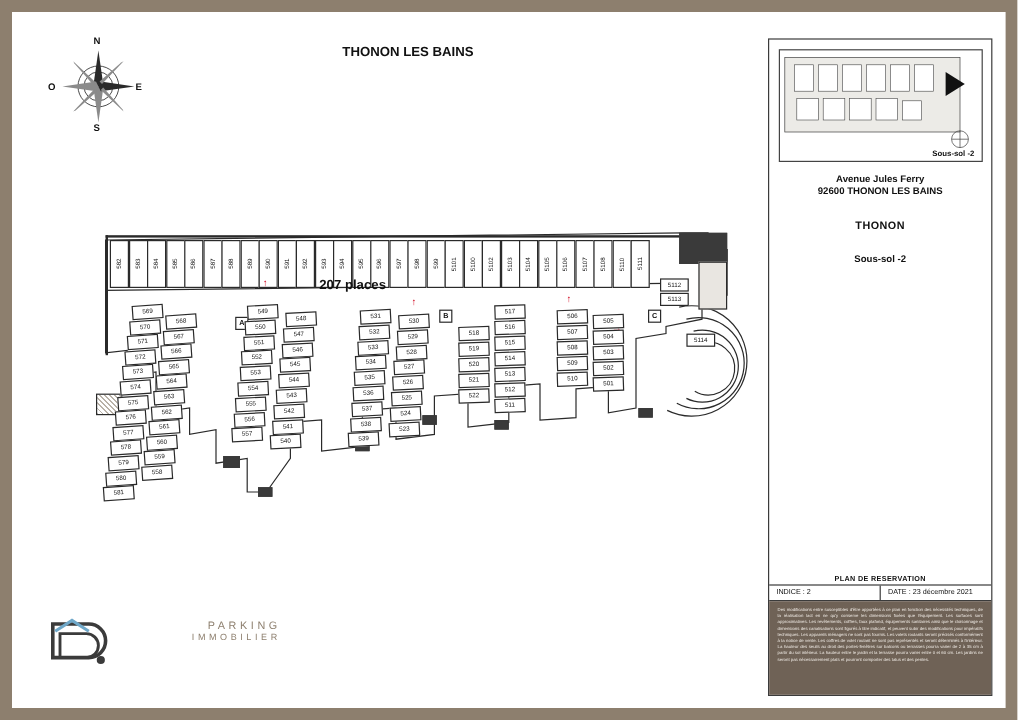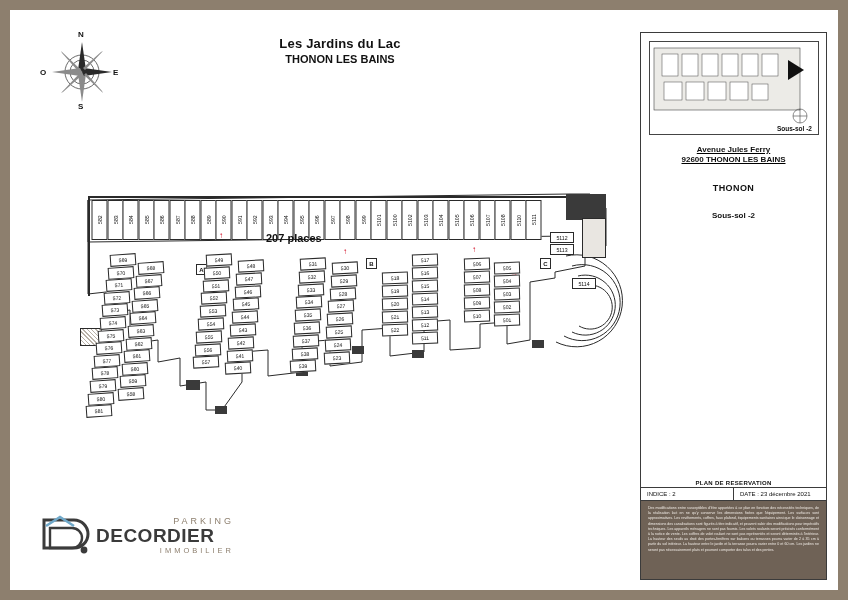--- a/index.html
+++ b/index.html
@@ -16,21 +16,21 @@
 
   
   #title{position:absolute;left:180px;top:26px;width:300px;text-align:center;}
   #title .t1{font-size:13px;font-weight:bold;color:#111;letter-spacing:.2px;}
   #title .t2{font-size:11px;font-weight:bold;color:#111;margin-top:2px;}
 
   
   #side{position:absolute;left:630px;top:22px;width:185px;height:546px;border:1px solid #3b3b3b;background:#fff;}
   #mini{position:absolute;left:8px;top:8px;width:168px;height:92px;border:1px solid #444;background:#fff;overflow:hidden;}
   #mini .mlabel{position:absolute;right:6px;bottom:4px;font-size:6.5px;font-weight:bold;color:#111;}
-  #addr{position:absolute;left:0;top:112px;width:100%;text-align:center;text-decoration:underline;}
+  #addr{position:absolute;left:0;top:112px;width:100%;text-align:center;}
   #addr .a1{font-size:8px;font-weight:bold;color:#111;}
   #addr .a2{font-size:8px;font-weight:bold;color:#111;margin-top:1px;}
   #ptitle{position:absolute;left:0;top:150px;width:100%;text-align:center;font-size:9px;font-weight:bold;color:#111;letter-spacing:.4px;}
   #psub{position:absolute;left:0;top:178px;width:100%;text-align:center;font-size:8px;font-weight:bold;color:#111;}
 
   #resa{position:absolute;left:0;bottom:93px;width:100%;text-align:center;font-size:6px;font-weight:bold;color:#111;letter-spacing:.3px;}
   #indice{position:absolute;left:0;bottom:78px;width:100%;height:12px;border-top:1px solid #3b3b3b;border-bottom:1px solid #3b3b3b;display:flex;}
   #indice .c{flex:1;font-size:6px;display:flex;align-items:center;padding-left:6px;color:#111;}
   #indice .c.sep{border-left:1px solid #3b3b3b;}
   #legal{position:absolute;left:0;bottom:0;width:100%;height:78px;background:#6f6256;color:#efeae4;font-size:3.6px;line-height:1.45;padding:5px 7px;box-sizing:border-box;text-align:justify;}
@@ -82,21 +82,20 @@
             <polygon points="19,61 37,42 39,44 21,60" fill="#8b8b8b"></polygon>
           </g>
         </svg>
         <span class="lbl" style="left:36px;top:-2px;font-size:8px;font-weight:bold;">N</span>
         <span class="lbl" style="left:36px;top:70px;font-size:8px;font-weight:bold;">S</span>
         <span class="lbl" style="left:71px;top:36px;font-size:8px;font-weight:bold;">E</span>
         <span class="lbl" style="left:-2px;top:36px;font-size:8px;font-weight:bold;">O</span>
       </div>
 
       <div id="title">
-        <div class="t1">Les Jardins du Lac</div>
         <div class="t2">THONON LES BAINS</div>
       </div>
 
       <svg id="svgplan" viewBox="0 0 620 580">
         <g fill="none" stroke="#2a2a2a" stroke-width="1">
 
           <path d="M78,190 L560,184 L580,184 L580,198 L596,198 L596,236 L575,240
                    L575,256 L545,262 L545,268 L520,272 L520,330 L497,334 L497,312
                    L470,314 L470,338 L440,340 L440,310 L414,312 L414,342 L380,346
                    L380,318 L352,320 L352,352 L320,356 L320,330 L292,332 L292,362
@@ -261,21 +260,20 @@
         <div class="mark">
           <svg viewBox="0 0 52 46" width="52" height="46">
             <path d="M4 6 h30 a14 14 0 0 1 0 28 h-30 z" fill="none" stroke="#3b3b3b" stroke-width="3"></path>
             <path d="M10 34 h22 a10 10 0 0 0 0 -20 h-22 z" fill="none" stroke="#3b3b3b" stroke-width="2.4"></path>
             <path d="M6 12 l14 -9 l14 9" fill="none" stroke="#6fa8c9" stroke-width="2.6"></path>
             <circle cx="44" cy="36" r="3.4" fill="#3b3b3b"></circle>
           </svg>
         </div>
         <div class="txt">
           <div class="thonon">PARKING</div>
-          <div class="deco">DECORDIER</div>
           <div class="immo">IMMOBILIER</div>
         </div>
       </div>
 
     </div>
 
     <div id="side">
 
       <div id="mini">
         <svg viewBox="0 0 168 92" width="168" height="92">

